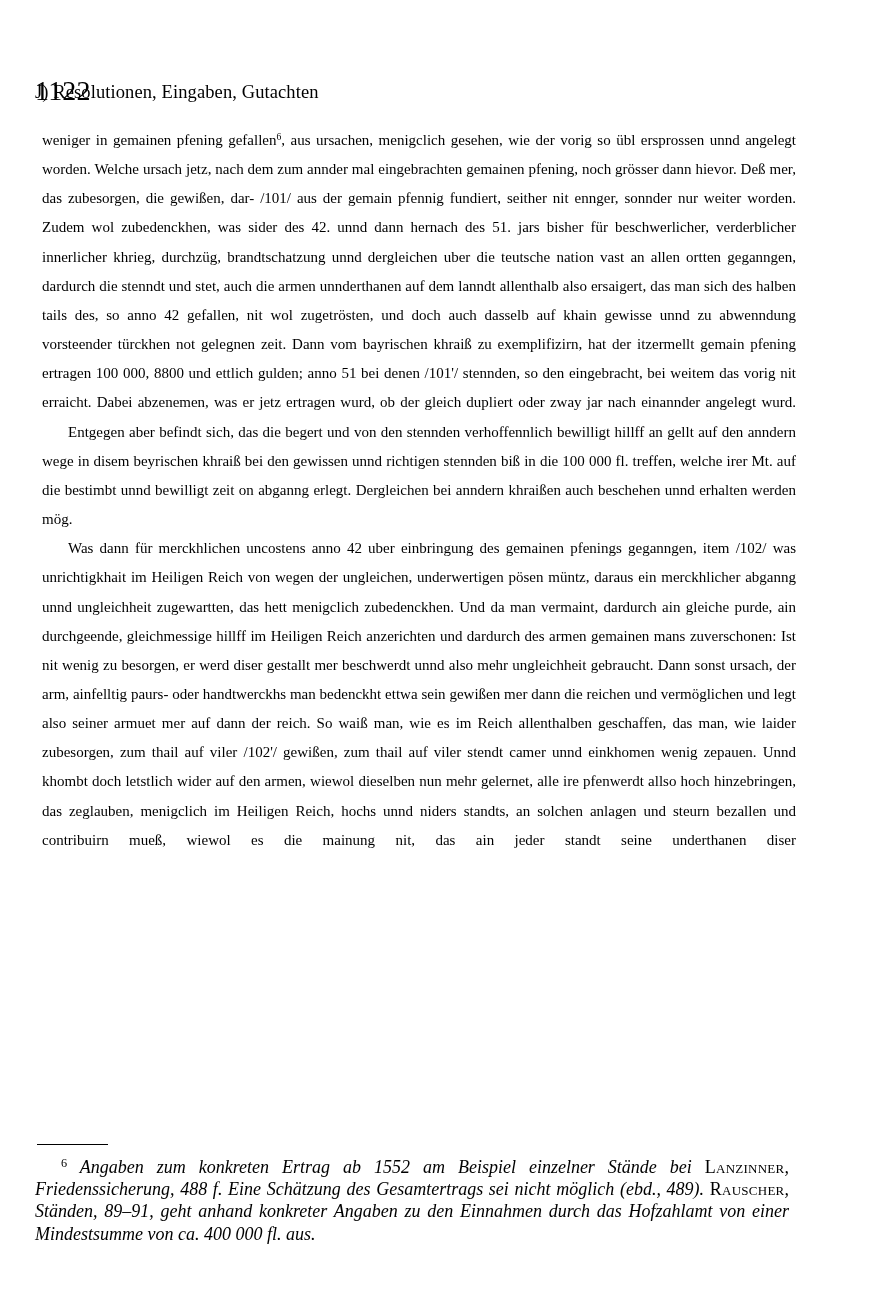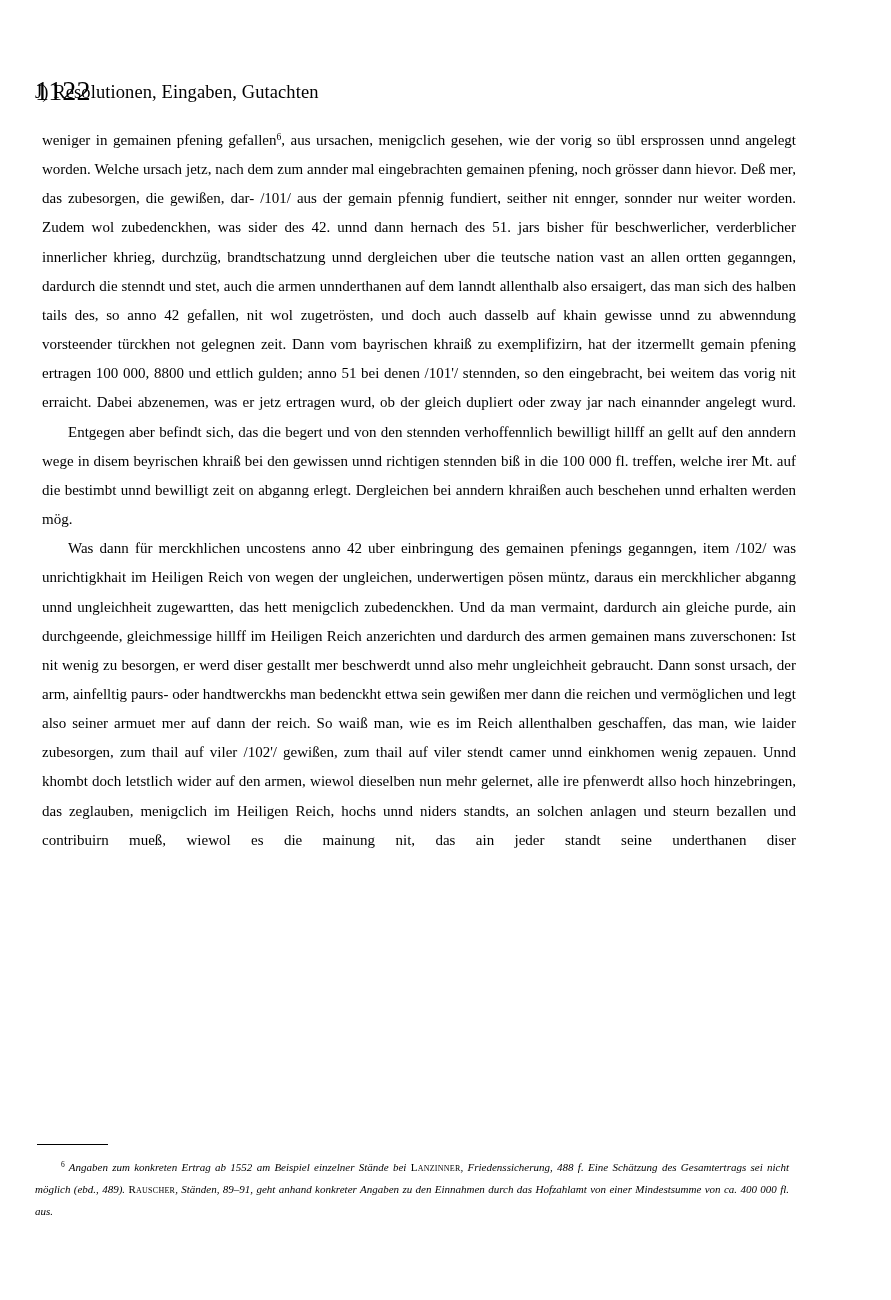--- a/index.html
+++ b/index.html
@@ -88,21 +88,21 @@
     top: 1144px;
     width: 754px;
   }
   .footnote-rule {
     width: 71px;
     height: 0;
     border-top: 1.4px solid #000;
     margin: 0 0 11px 2px;
   }
   .footnote {
-    font-size: 11px;
+    font-size: 18px;
     line-height: 22.2px;
     font-style: italic;
     text-align: justify;
     text-align-last: left;
     text-indent: 26px;
   }
   .footnote .sc {
     font-style: normal;
     font-variant: small-caps;
     letter-spacing: 0.25px;

